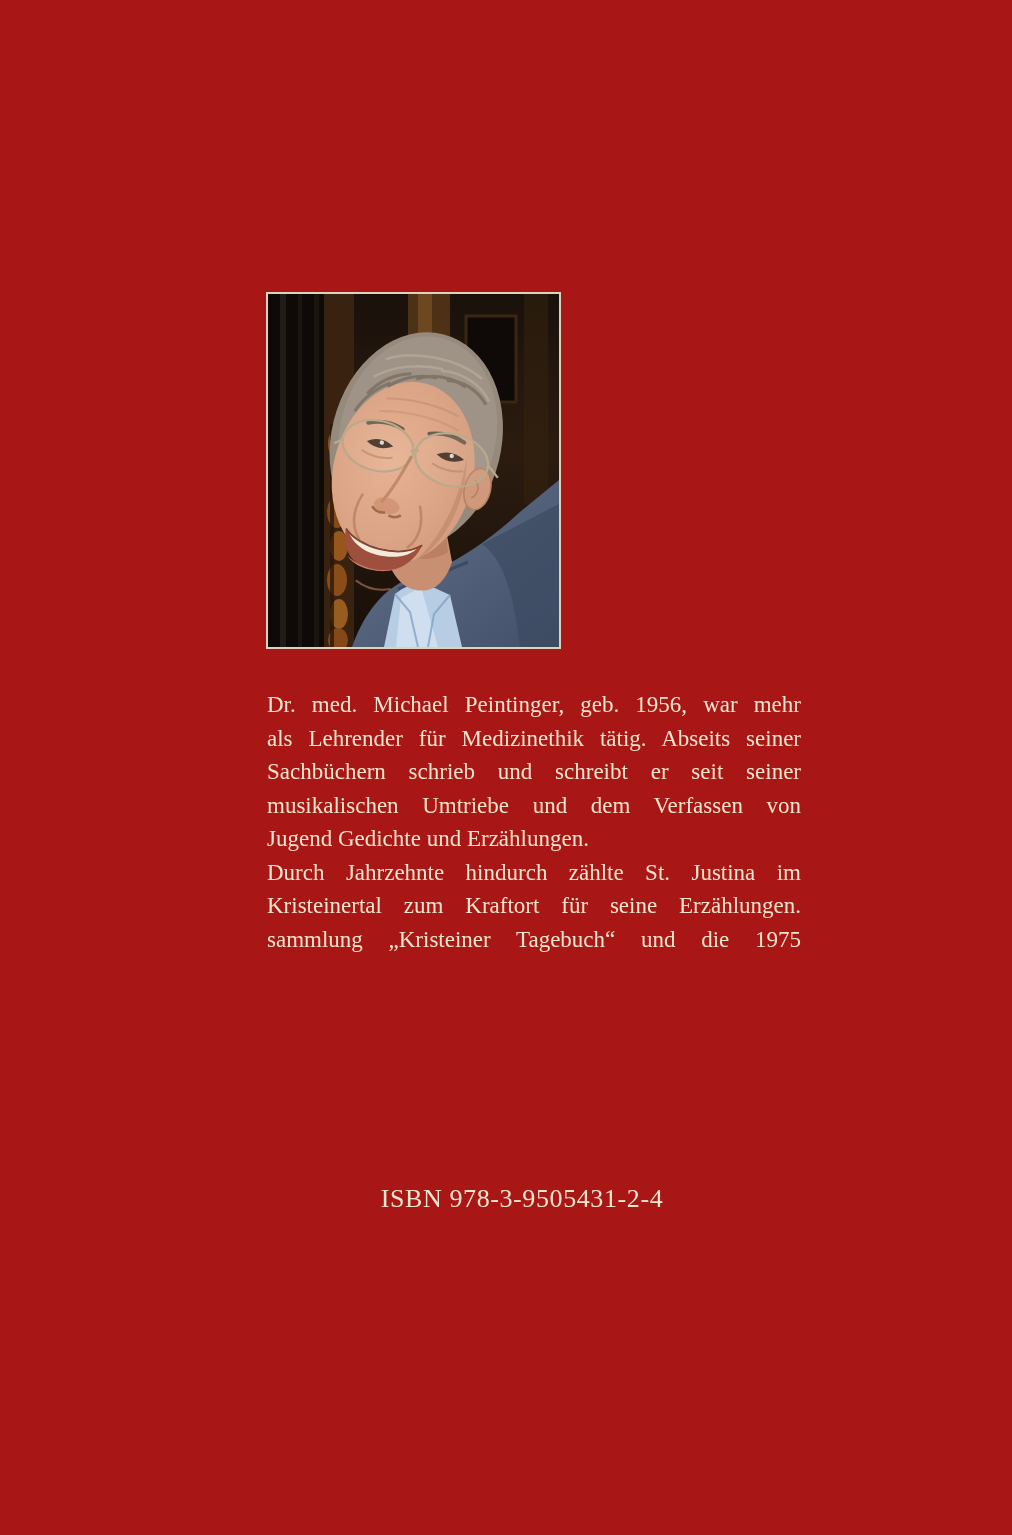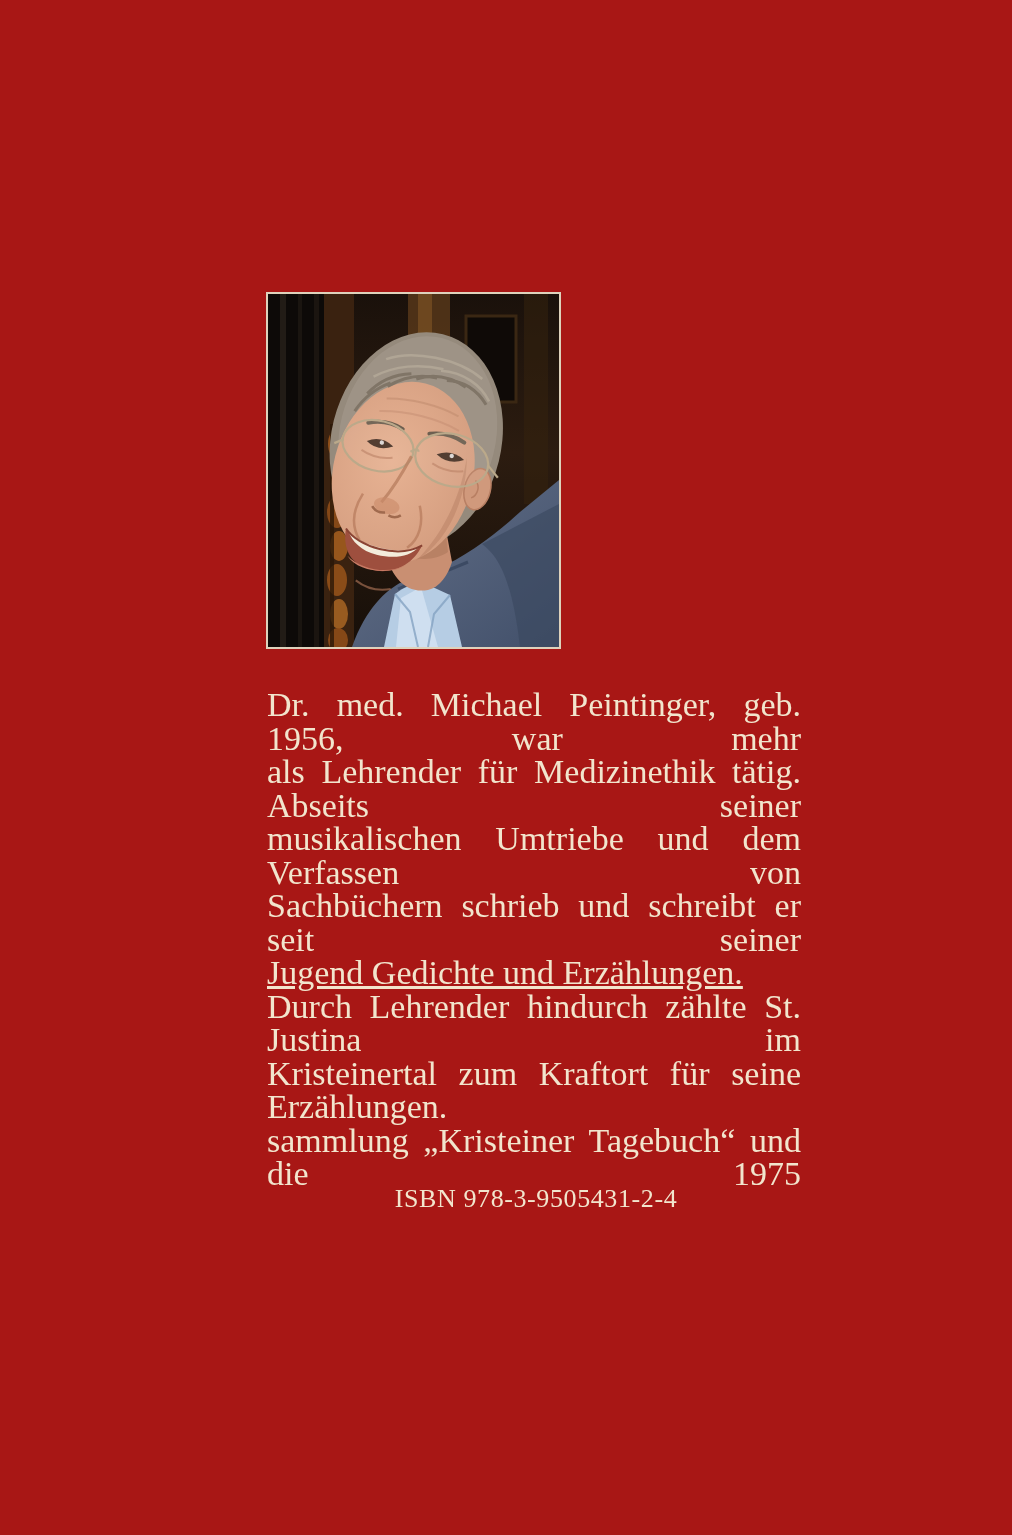--- a/index.html
+++ b/index.html
@@ -29,36 +29,35 @@
     display: block;
     width: 100%;
     height: 100%;
   }
   .bio {
     position: absolute;
     left: 267px;
     top: 688px;
     width: 534px;
     color: #f2e5cd;
-    font-size: 34px;
+    font-size: 23px;
     line-height: 33.5px;
   }
   .bio-line {
     text-align: justify;
     text-align-last: justify;
     white-space: normal;
   }
   .bio-line.flush {
     text-align: center;
     text-align-last: left;
-    text-decoration: underline;
   }
   .isbn {
     position: absolute;
-    left: 269px;
+    left: 255px;
     top: 1184px;
     width: 534px;
     text-align: center;
     color: #f2e5cd;
     font-size: 26px;
     letter-spacing: 0.6px;
   }
 </style>
 </head>
 <body style="background: rgb(168, 23, 21);">
@@ -188,26 +187,26 @@
 
         <path d="M118,296 Q136,304 154,296" stroke="#b87c5e" stroke-width="2" fill="none" opacity="0.6"></path>
       </g>
     </svg>
   </figure>
 
   <div class="bio" style="color: rgb(242, 229, 205);">
       <div>
         <div class="bio-line">Dr. med. Michael Peintinger, geb. 1956, war mehr</div>
         <div class="bio-line">als Lehrender für Medizinethik tätig. Abseits seiner</div>
+        <div class="bio-line">Sachbüchern schrieb und schreibt er seit seiner</div>
         <div class="bio-line">musikalischen Umtriebe und dem Verfassen von</div>
-        <div class="bio-line">Sachbüchern schrieb und schreibt er seit seiner</div>
         <div class="bio-line flush">Jugend Gedichte und Erzählungen.</div>
       </div>
       <div>
-        <div class="bio-line">Durch Lehrender hindurch zählte St. Justina im</div>
+        <div class="bio-line">Durch Jahrzehnte hindurch zählte St. Justina im</div>
         <div class="bio-line">Kristeinertal zum Kraftort für seine Erzählungen.</div>
         <div class="bio-line">sammlung „Kristeiner Tagebuch“ und die 1975</div>
       </div>
     </div>
 
   <div class="isbn" style="color: rgb(242, 229, 205);">ISBN 978-3-9505431-2-4</div>
 
 </div>
 
 </body></html>

